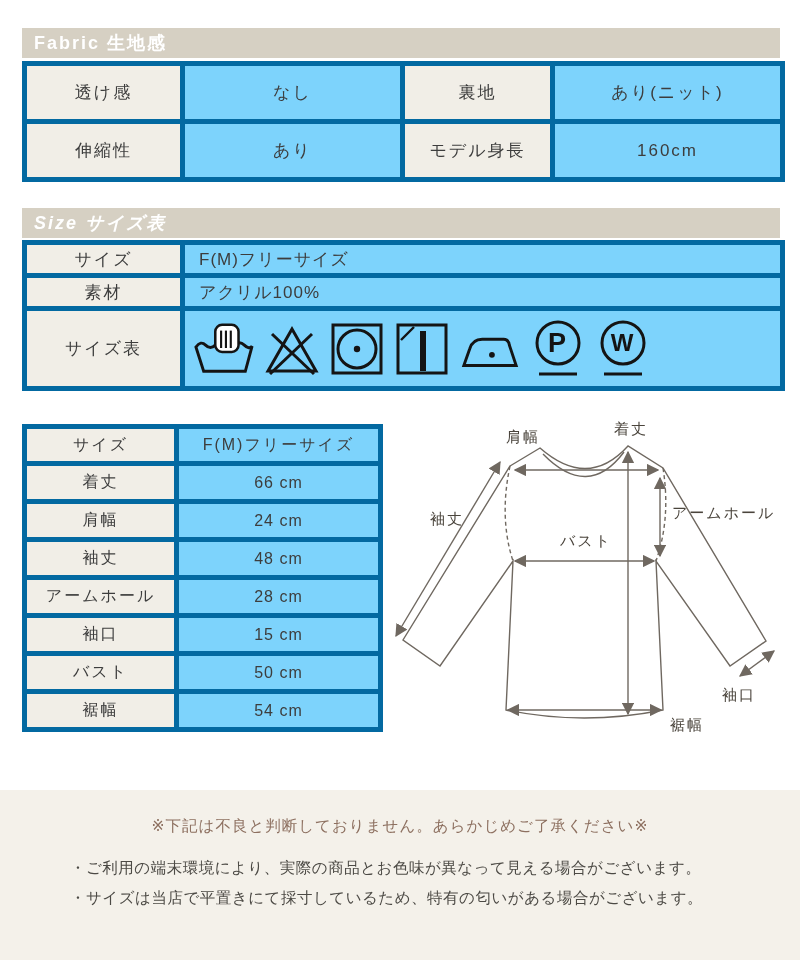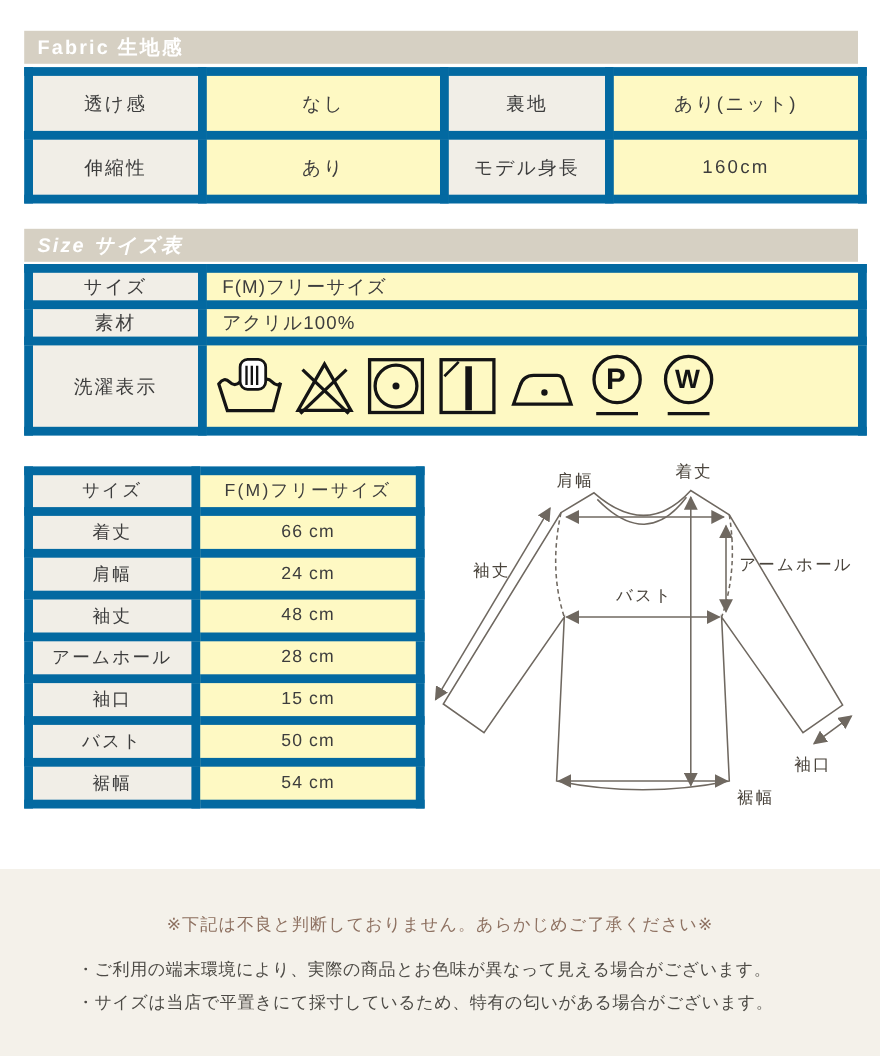--- a/index.html
+++ b/index.html
@@ -13,25 +13,25 @@
     background:#d6d0c3; color:#ffffff;
     font-size:18px; font-weight:600; letter-spacing:2px;
     line-height:30px; padding-left:12px;
   }
   #fabric-bar { top:28px; }
   #size-bar   { top:208px;font-style:italic; }
 
   
   table { border-collapse:collapse; table-layout:fixed; }
   td {
-    border:8px solid #0369a1; text-align:center;
+    border:5px solid #0369a1; text-align:center;
     font-size:17px; letter-spacing:2px; color:#3d3d3d;
   }
   .label-cell { background:#f1eee7; }
-  .value-cell { background:#fef9c3; }
+  .value-cell { background:#7dd3fc; }
 
   
   #fabric-table { position:absolute; left:22px; top:61px; width:758px; }
   #fabric-table td { height:58px; }
 
   
   #size-info-table { position:absolute; left:22px; top:240px; width:758px; }
   #size-info-table td.row-s { height:33px; }
   #size-info-table td.left-val { text-align:left; padding-left:14px; letter-spacing:1px; }
   #care-cell { height:80px; text-align:left; padding:6px 0 6px 8px; }
@@ -45,21 +45,21 @@
   #meas-table td.m-val { letter-spacing:1px; }
 
   
   #diagram { position:absolute; left:388px; top:418px; width:412px; height:344px; }
   #diagram svg { display:block; }
   .dg-label { font-size:15px; fill:#4a443c; letter-spacing:2px; }
 
   
   #notes {
     position:absolute; left:0; top:790px; width:800px; height:170px;
-    background:#f4f1ea; padding-top:40px;
+    background:#f4f1ea; padding-top:26px;
   }
   #notes-heading {
     text-align:center; color:#8d7060; font-size:15.5px; letter-spacing:1px;
     margin-bottom:16px;
   }
   .note-item {
     color:#4c4a45; font-size:15.5px; letter-spacing:0.5px;
     padding-left:30px; line-height:30px;margin-left:40px;
   }
 </style>
@@ -103,21 +103,21 @@
     <tbody>
         <tr>
       <td class="label-cell row-s">サイズ</td>
       <td class="value-cell row-s left-val">F(M)フリーサイズ</td>
     </tr>
     <tr>
       <td class="label-cell row-s">素材</td>
       <td class="value-cell row-s left-val">アクリル100%</td>
     </tr>
     <tr>
-      <td class="label-cell">洗濯表示</td>
+      <td class="label-cell">サイズ表</td>
       <td class="value-cell" id="care-cell">
         <div class="care-row">
 
           <svg width="62" height="56" viewBox="0 0 64 56">
             <g fill="none" stroke="#141414" stroke-width="3">
               <path d="M3,26 Q8,19 13,24 Q18,29 23,24 Q28,19 33,24 Q38,29 43,24 Q48,19 53,24 Q58,29 61,25 L54,51 L11,51 Z"></path>
               <rect x="23" y="3" width="24" height="28" rx="7" fill="#ffffff" stroke-width="2.6"></rect>
               <line x1="29" y1="9" x2="29" y2="27" stroke-width="2.2"></line>
               <line x1="34" y1="9" x2="34" y2="27" stroke-width="2.2"></line>
               <line x1="39" y1="9" x2="39" y2="27" stroke-width="2.2"></line>

